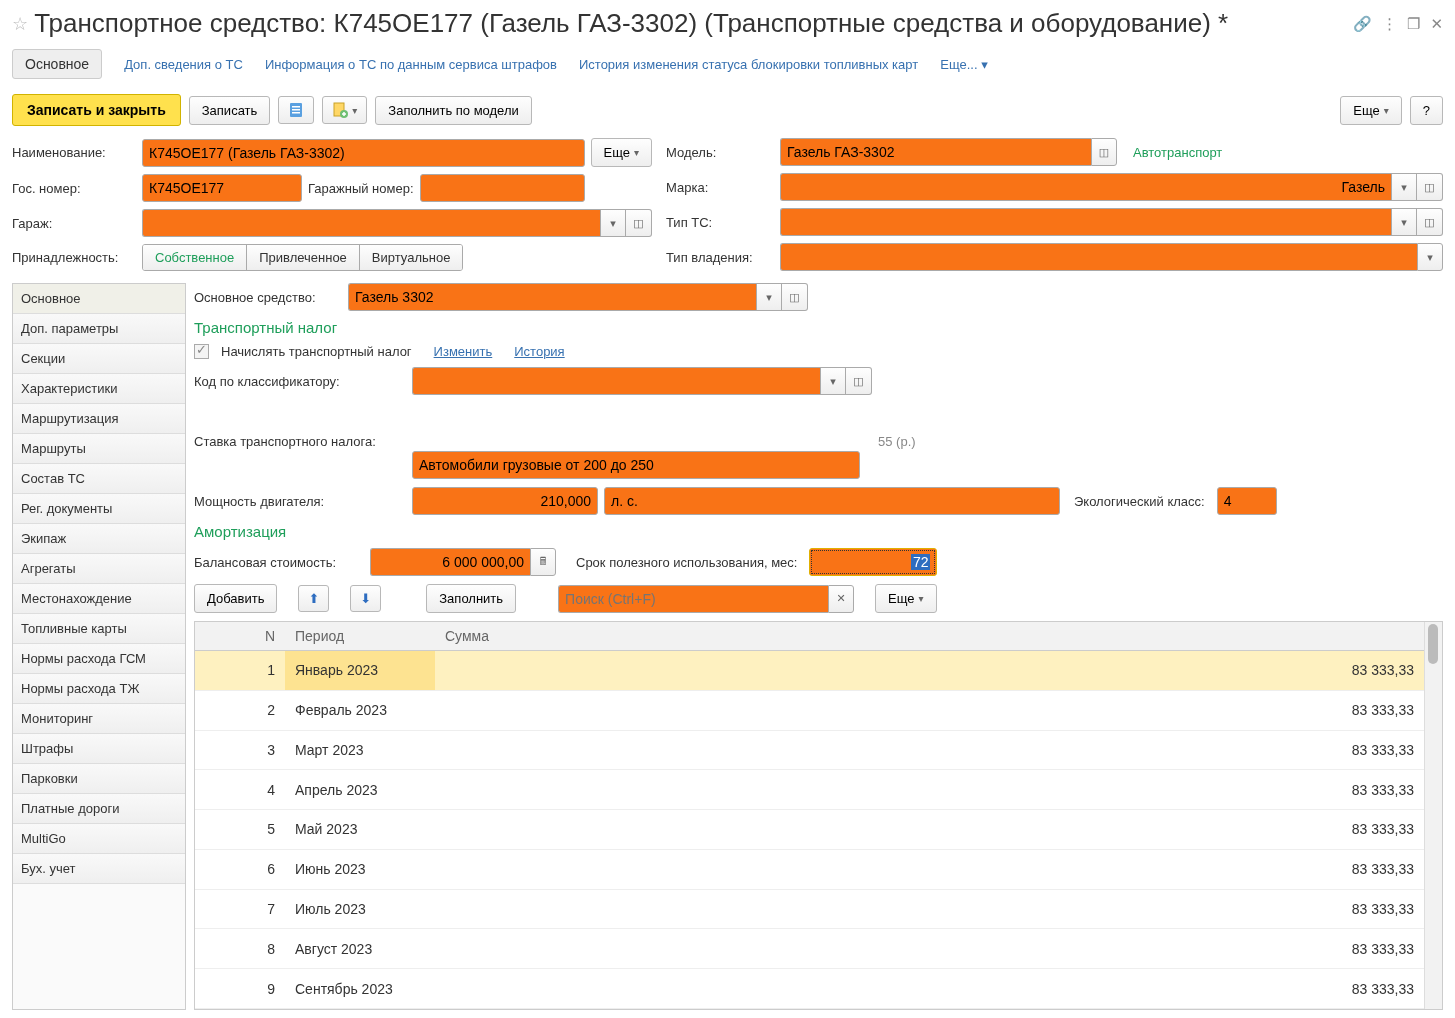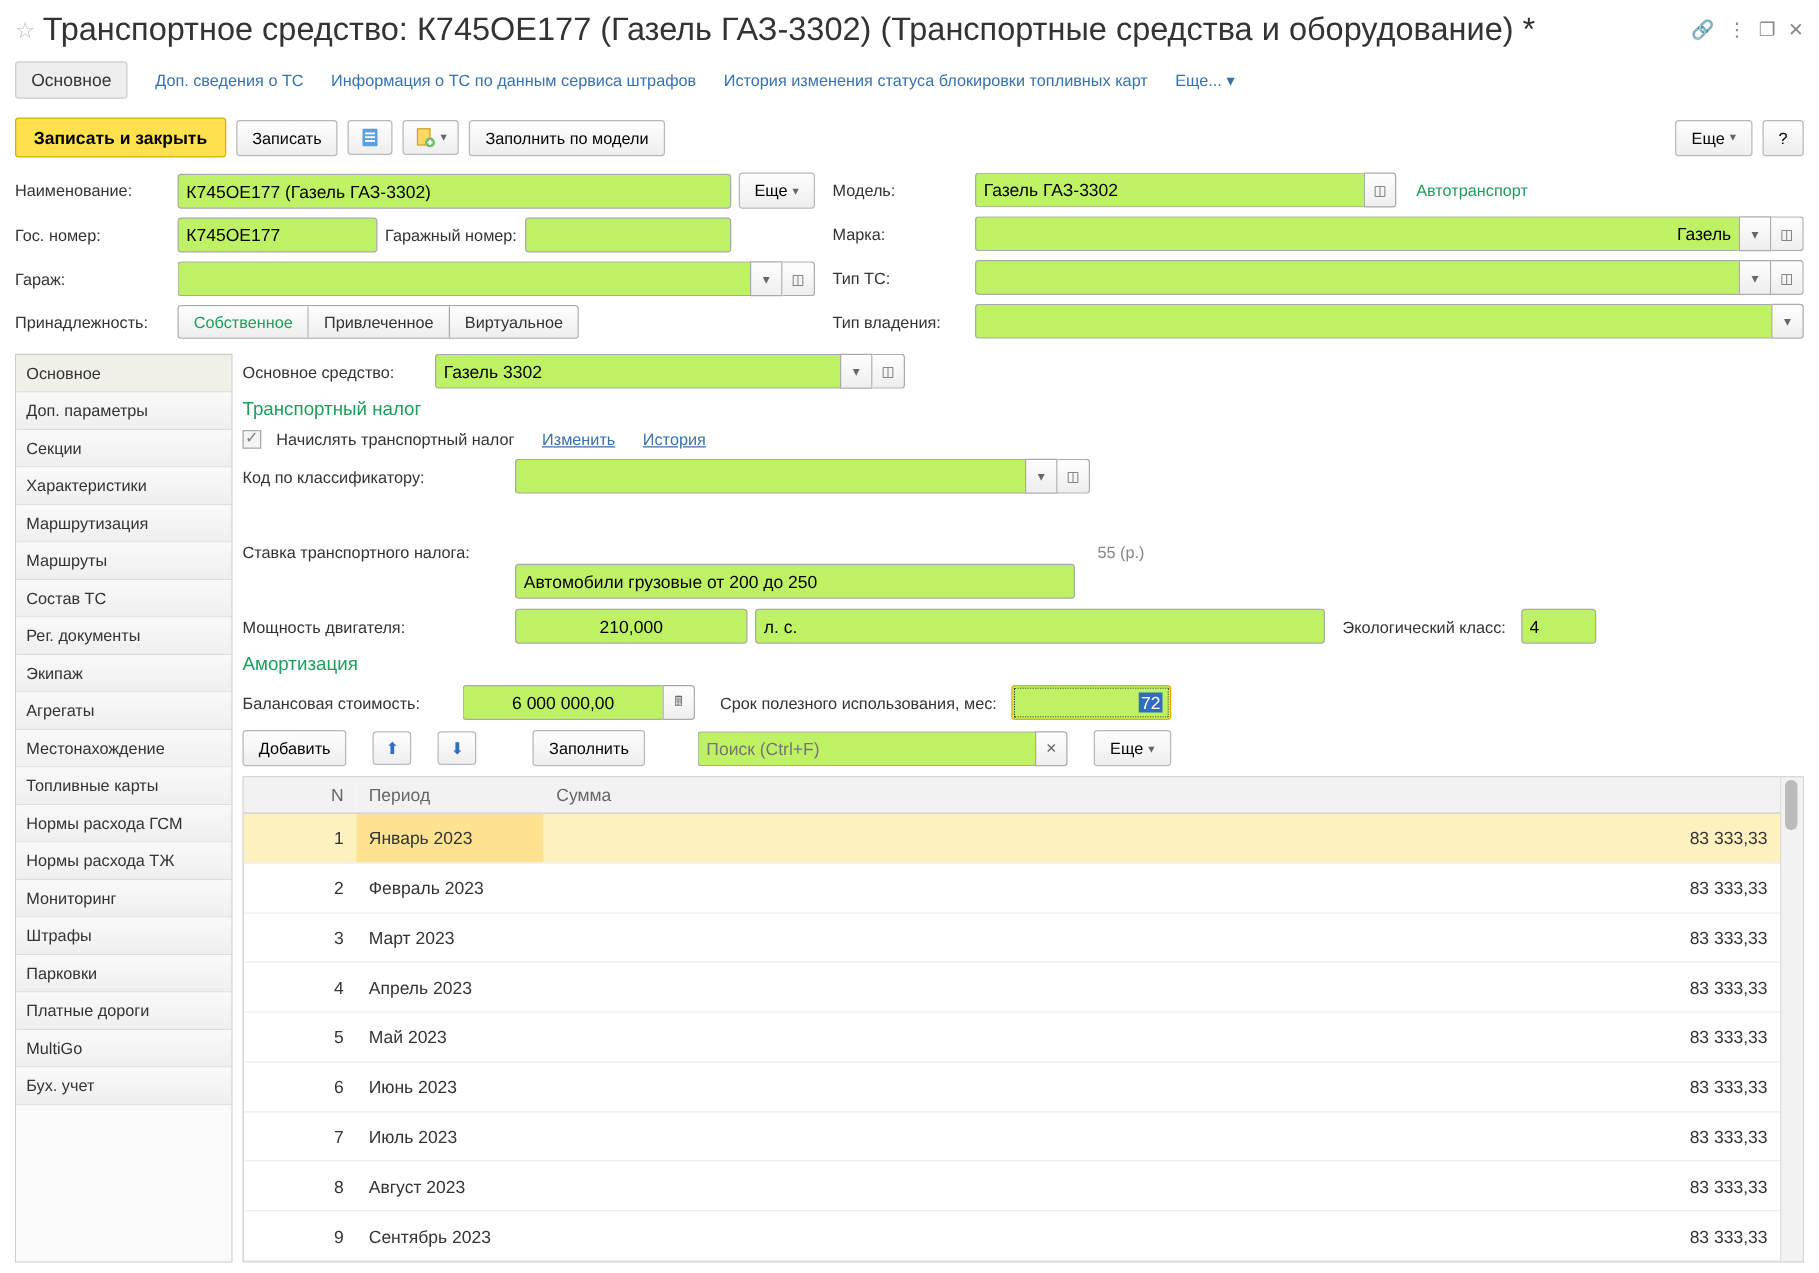--- a/index.html
+++ b/index.html
@@ -18,40 +18,40 @@
 .btn-icon{padding:5px 9px}
 .toolbar .spacer{flex:1}
 .form{display:flex;gap:14px;padding-top:6px}
 .form-col{display:flex;flex-direction:column;gap:7px}
 .form-col.left{flex:0 0 640px}
 .form-col.right{flex:1}
 .frow{display:flex;align-items:center;gap:6px}
 .frow label{font-size:13px;color:#333}
 .frow label.lbl-l{width:124px}
 .frow label.lbl-r{width:108px}
-.input{border:1px solid #aaa;border-radius:3px;padding:4px 6px;font-size:14px;height:28px;background:#bef264}
+.input{border:1px solid #aaa;border-radius:3px;padding:4px 6px;font-size:14px;height:28px;background:#f97316}
 .input-group{display:flex}
 .input-group .input{border-right:none;border-top-right-radius:0;border-bottom-right-radius:0}
 .ip-btn{border:1px solid #aaa;width:26px;height:28px;display:flex;align-items:center;justify-content:center;background:linear-gradient(#fefefe,#eee);cursor:pointer;color:#666;font-size:11px}
 .ip-btn+.ip-btn{border-left:none}
 .ip-btn:last-child{border-top-right-radius:3px;border-bottom-right-radius:3px}
 .seg{display:flex;border:1px solid #aaa;border-radius:3px;overflow:hidden}
 .seg div{padding:5px 12px;border-right:1px solid #aaa;cursor:pointer;background:linear-gradient(#fefefe,#eee)}
 .seg div:last-child{border-right:none}
 .seg .on{color:#1e9e5a}
 .body{display:flex;gap:8px;flex:1;min-height:0;margin-top:6px}
 .side{display:flex;flex-direction:column;width:174px;border:1px solid #ccc}
 .side div{padding:7px 8px;border-bottom:1px solid #ddd;background:linear-gradient(#f9f9f9,#efefef);cursor:pointer;font-size:13px}
 .side div.on{background:#f0f0e8}
 .side .fill{flex:1;border-bottom:none;background:#fafafa}
 .main{flex:1;display:flex;flex-direction:column;gap:8px;min-height:0}
 .sect-h{color:#1e9e5a;font-size:15px}
 .chk{display:inline-block;width:15px;height:15px;border:1px solid #aaa;background:#f4f4f4;position:relative;vertical-align:middle;margin-right:6px}
 .chk::after{content:"✓";position:absolute;top:-3px;left:1px;color:#888;font-size:13px}
-.text-right{text-align:center}
+.text-right{text-align:right}
 .hl-input{border:1px solid #e0b000;outline:1px dotted #333;outline-offset:-3px}
 .hl-val{background:#2e6dc0;color:#fff;padding:0 2px}
 .tbl-toolbar{display:flex;gap:21px;align-items:center}
 .tbl-wrap{flex:1;display:flex;border:1px solid #ccc;min-height:0}
 .table{flex:1;border-collapse:collapse;font-size:14px}
 .table th{text-align:left;font-weight:normal;background:#f2f2f2;border-bottom:1px solid #ccc;padding:6px 10px;color:#666}
 .table td{border-bottom:1px solid #eee;padding:6px 10px}
 .table tr.sel td{background:#fef1c0}
 .table tr.sel td:nth-child(2){background:#fde391}
 .table .num{text-align:right;width:90px}
@@ -204,21 +204,21 @@
       <div>Парковки</div>
       <div>Платные дороги</div>
       <div>MultiGo</div>
       <div>Бух. учет</div>
       <div class="fill"></div>
     </div>
 
     <div class="main">
       <div class="frow">
         <label style="width:148px">Основное средство:</label>
-        <div class="input-group" style="width:376px">
+        <div class="input-group" style="width:460px">
           <input class="input" style="flex: 1 1 0%;" value="Газель 3302">
           <div class="ip-btn">▾</div>
           <div class="ip-btn">◫</div>
         </div>
       </div>
 
       <div class="sect-h">Транспортный налог</div>
       <div class="frow">
         <span class="chk"></span>
         <span>Начислять транспортный налог</span>

